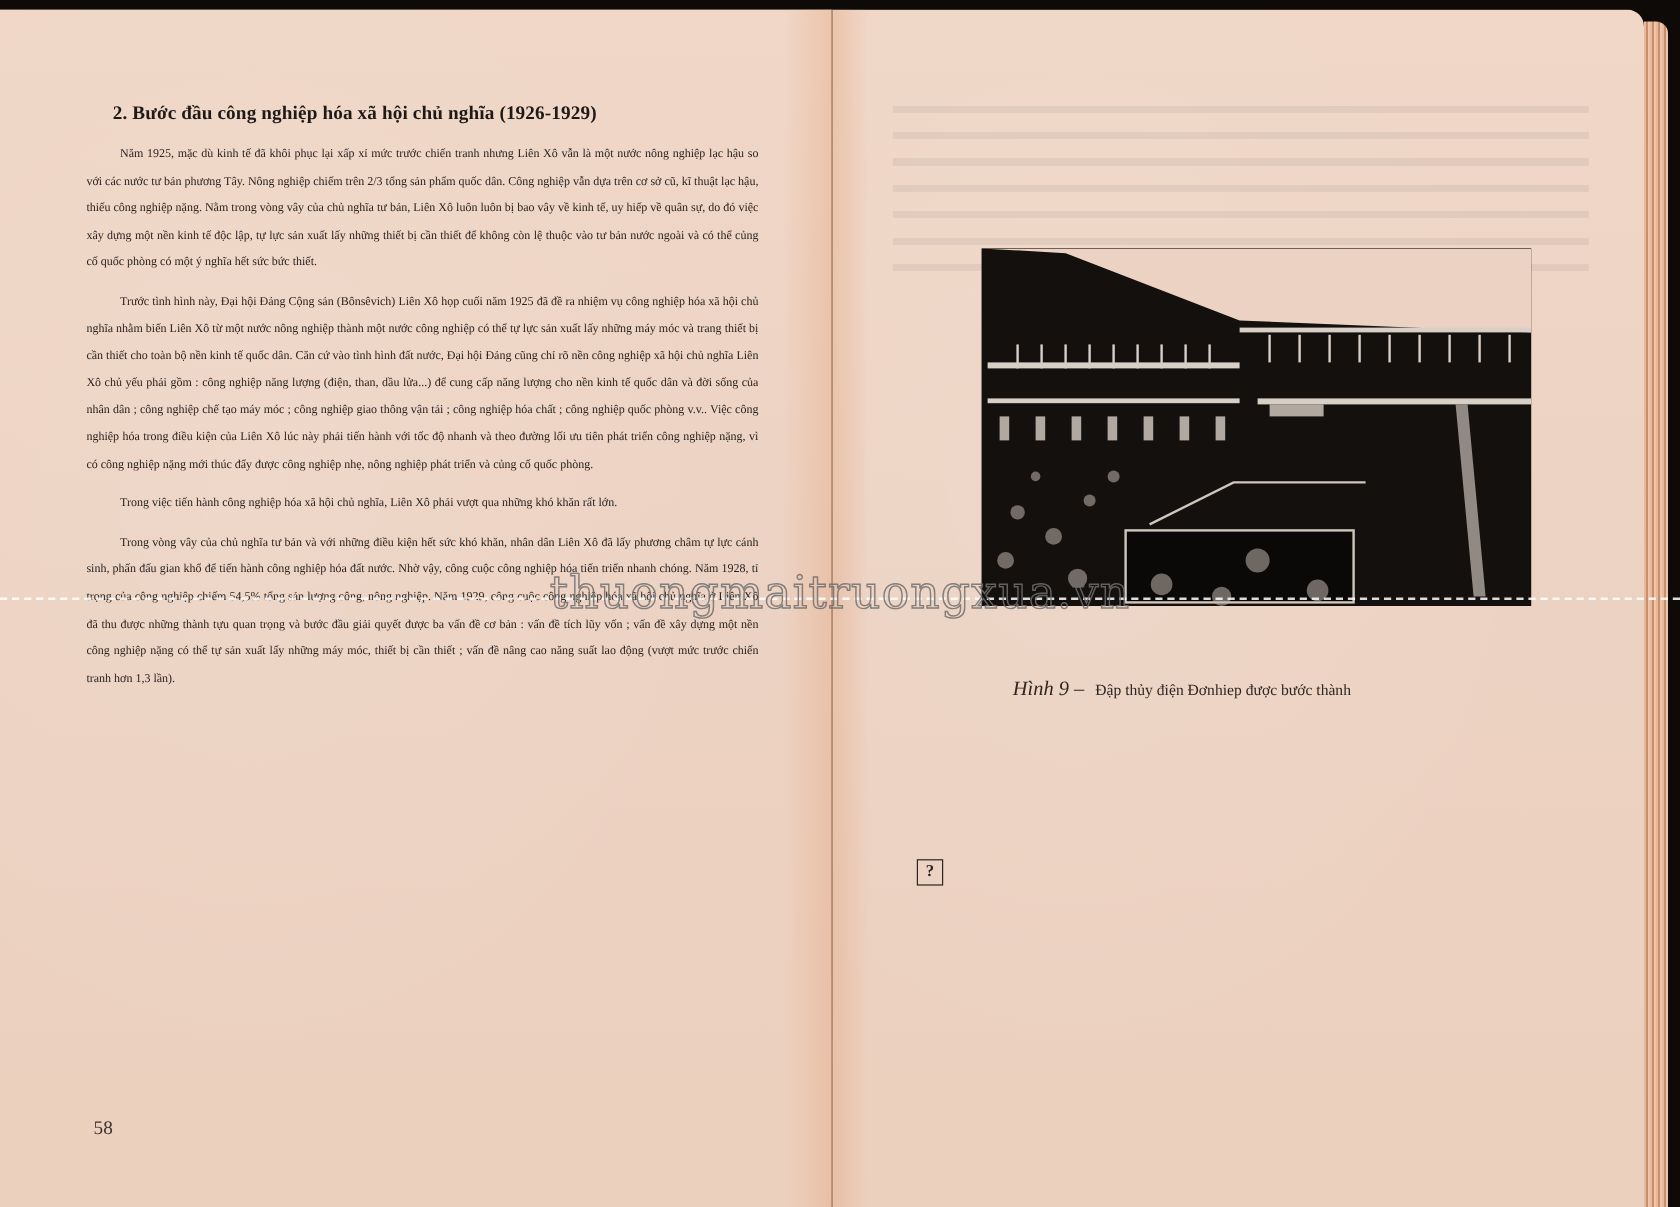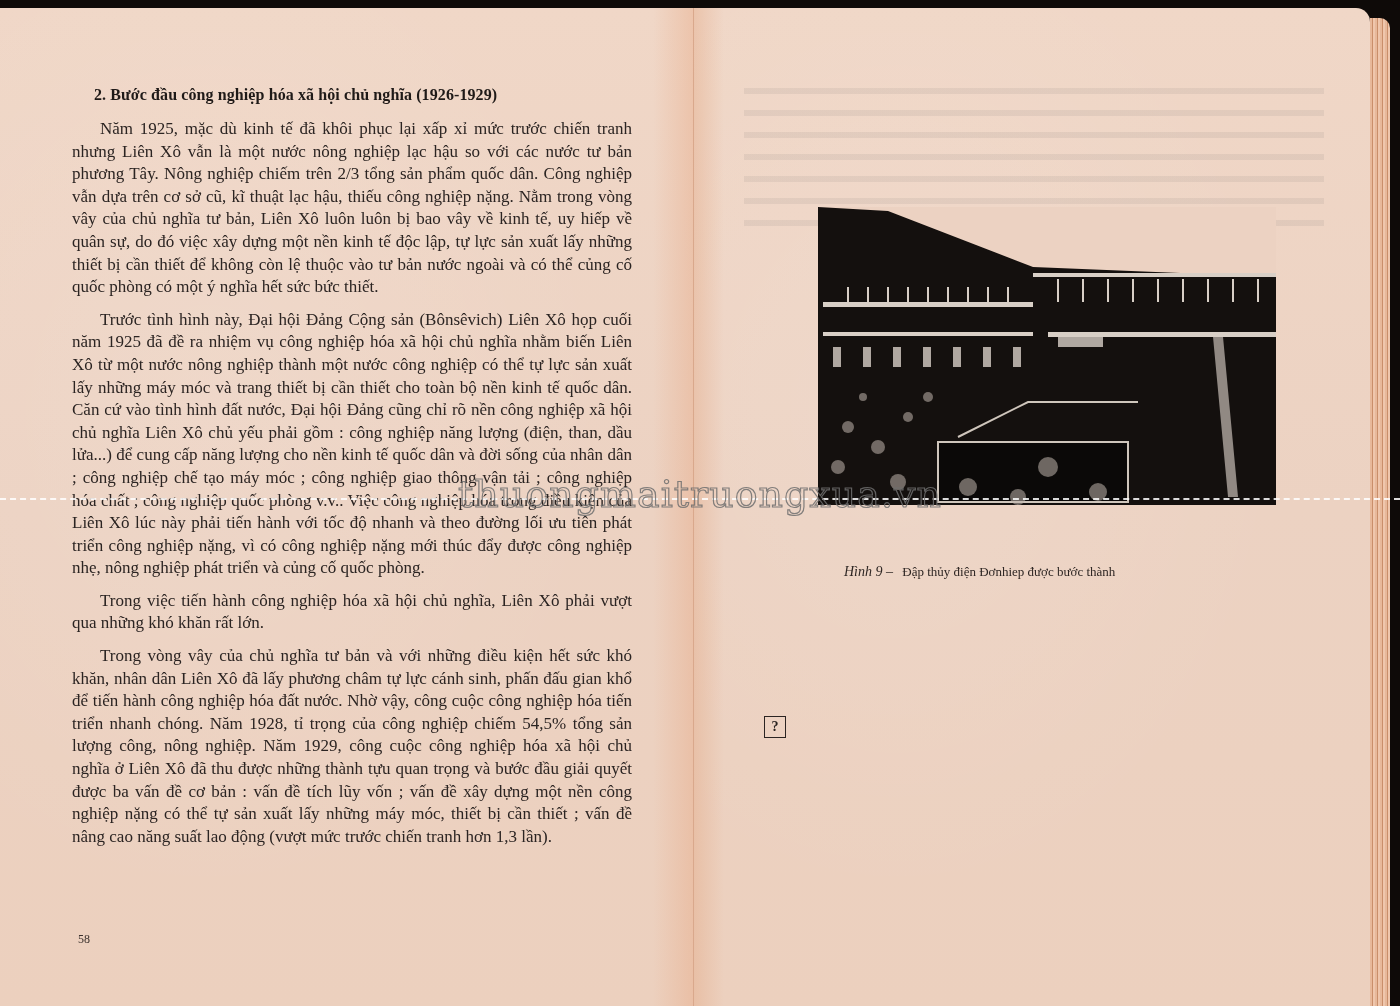--- a/index.html
+++ b/index.html
@@ -30,40 +30,40 @@
     position:absolute; left:1370px; top:10px; width:20px; height:988px;
     background:repeating-linear-gradient(90deg,#e7b89a 0 2px,#c98e6a 2px 3px,#efc6ac 3px 5px);
     border-radius:0 10px 0 0;
   }
   .left-content { position:absolute; left:72px; top:78px; width:560px; }
   .heading {
     font-weight:bold; font-size:16px; margin:0 0 14px 22px; color:#1f1a18;
     letter-spacing:0.1px;
   }
   .para {
-    font-size:17px; line-height:22.6px; text-align:justify;
+    font-size:10px; line-height:22.6px; text-align:justify;
     text-indent:28px; margin:5px 0 10px 0; color:#2b2422;
   }
-  .page-num { position:absolute; font-size:12px; color:#3a302c; }
+  .page-num { position:absolute; font-size:16px; color:#3a302c; }
   .pn-left { left:78px; top:924px; }
   .bleed {
     position:absolute; left:50px; top:80px; width:580px; height:150px;
     opacity:0.09;
     background:repeating-linear-gradient(180deg,#555 0 6px,transparent 6px 22px);
   }
   .photo {
     position:absolute; left:124px; top:199px; width:458px; height:298px;
     background:#100c0a; overflow:hidden;
   }
   .photo svg { width:100%; height:100%; display:block; }
   .caption {
     position:absolute; left:150px; top:556px; width:440px;
     font-size:13px; color:#2e2623;
   }
-  .caption .fig { font-style:italic; font-size:14px; margin-right:6px; }
+  .caption .fig { font-style:italic; font-size:17px; margin-right:6px; }
   .right-para {
     position:absolute; left:102px; top:597px; width:528px;
     font-size:16.2px; line-height:22.6px; text-align:justify; color:#2b2422;
   }
   .qmark {
     position:absolute; left:70px; top:708px; width:20px; height:20px;
     border:1.6px solid #2b2422; font-weight:bold; font-size:14px;
     text-align:center; line-height:20px; font-family:"Liberation Serif",serif;
   }
   .questions { position:absolute; left:108px; top:710px; width:520px; }

